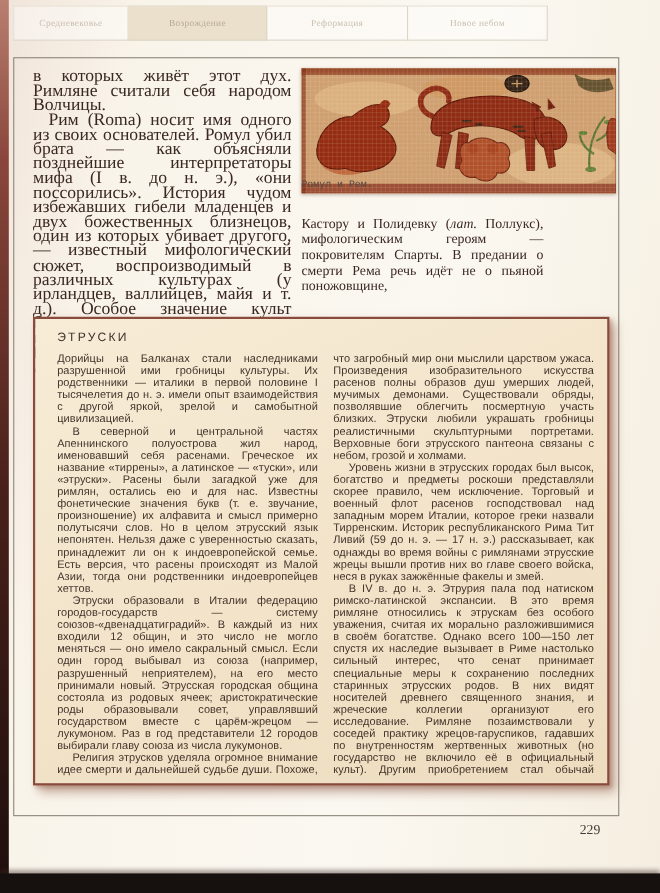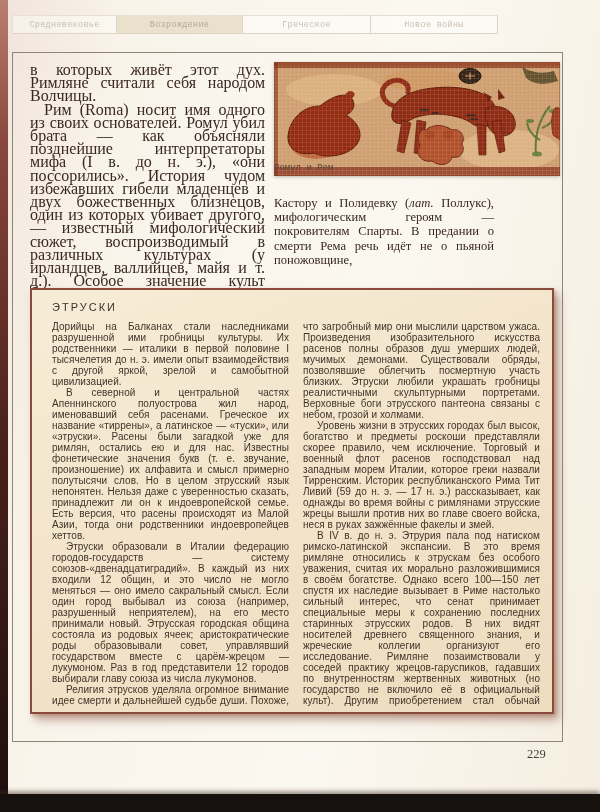--- a/index.html
+++ b/index.html
@@ -6,22 +6,22 @@
   .stage{position:relative;width:600px;height:812px;overflow:hidden;
          background:linear-gradient(100deg,#f1e4da 0%,#f9f4ea 18%,#fbf8f1 60%,#f5eee0 100%);
          font-family:"Liberation Serif", serif;}
   
   .spine{position:absolute;left:0;top:0;width:8px;height:798px;
          background:linear-gradient(#b97f70 0%,#8a463c 18%,#4a211b 55%,#1f0f0d 100%);}
   
   .bottom-band{position:absolute;left:0;top:794px;width:600px;height:18px;background:#16100f;
                box-shadow:0 -3px 4px rgba(60,40,35,.45);}
   
-  .tabs{position:absolute;left:12px;top:15px;height:19px;display:flex;
-        font-family:Liberation Mono, monospace;font-size:8.5px;color:#c9bfb0;}
+  .tabs{position:absolute;left:12px;top:5px;height:32px;display:flex;
+        font-family:Liberation Serif, serif;font-size:8.5px;color:#c9bfb0;}
   .tab{border-right:1px solid #ddd4c6;border-bottom:1px solid #ddd4c6;border-top:1px solid #e7dfd2;
        display:flex;align-items:center;justify-content:center;letter-spacing:.3px;background:rgba(255,255,255,.4);}
   .tab:first-child{border-left:1px solid #e7dfd2;}
   .tab.active{background:#eae0cc;color:#b7aa97;}
   .t1{width:103px}.t2{width:125px}.t3{width:127px}.t4{width:126px}
   
   .frame{position:absolute;left:12px;top:52px;width:551px;height:690px;
          border:1px solid #8d857a;box-sizing:border-box;}
   
   .col-left{position:absolute;left:30px;top:63px;width:235px;
@@ -55,24 +55,24 @@
   <div class="spine"></div>
 
   <div class="tabs">
     <div class="tab t1">
         <span>Средневековье</span>
       </div>
     <div class="tab t2 active">
         <span>Возрождение</span>
       </div>
     <div class="tab t3">
-        <span>Греческое</span>
+        <span>Реформация</span>
       </div>
     <div class="tab t4">
-        <span>Новое войны</span>
+        <span>Новое небом</span>
       </div>
   </div>
 
   <div class="frame"></div>
 
   <div class="col-left">
     <p>в которых живёт этот дух. Римляне считали себя народом Волчицы.</p>
     <p class="indent">Рим (Roma) носит имя одного из своих основателей. Ромул убил брата — как объясняли позднейшие интерпретаторы мифа (I в. до н. э.), «они поссорились». История чудом избежавших гибели младенцев и двух божественных близнецов, один из которых убивает другого, — известный мифологический сюжет, воспроизводимый в различных культурах (у ирландцев, валлийцев, майя и т. д.). Особое значение культ близнецов имеет в индоевропейской традиции. Ромул и Рем подобны братьям Диоскурам —</p>
   </div>
 

